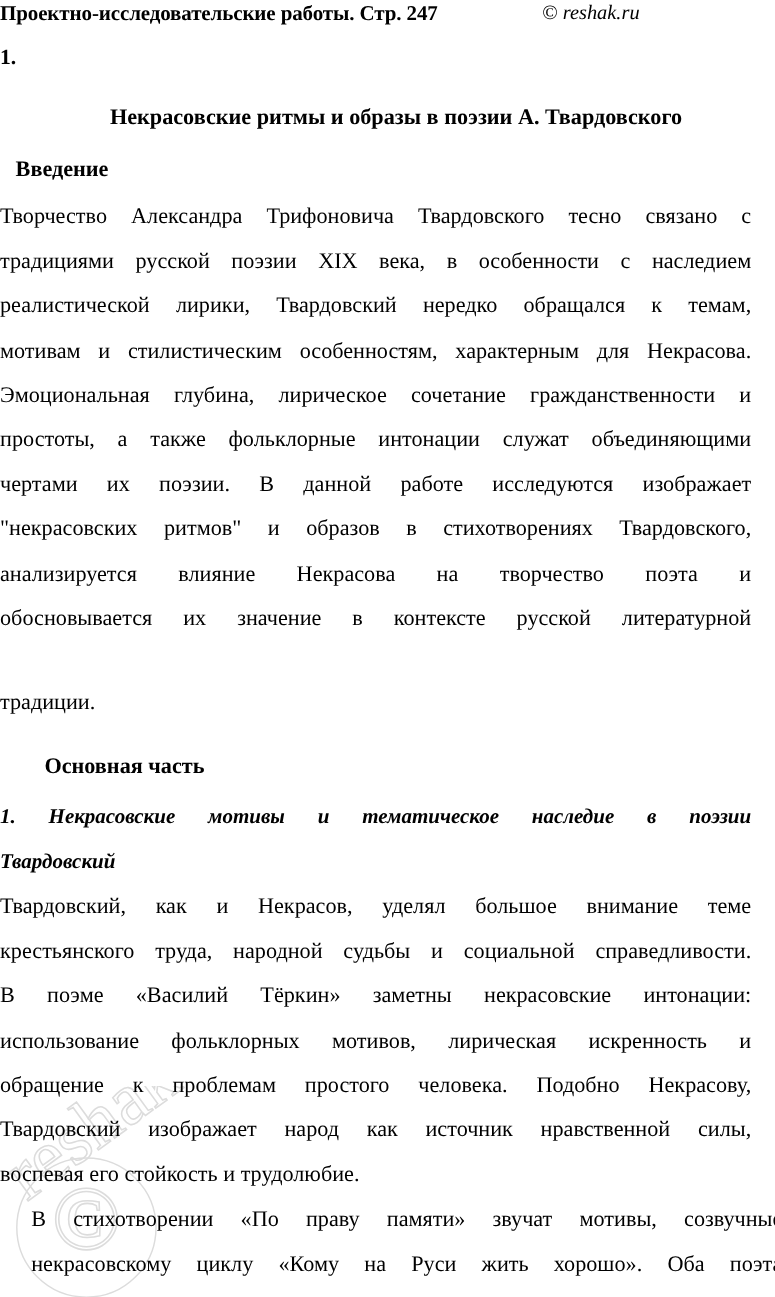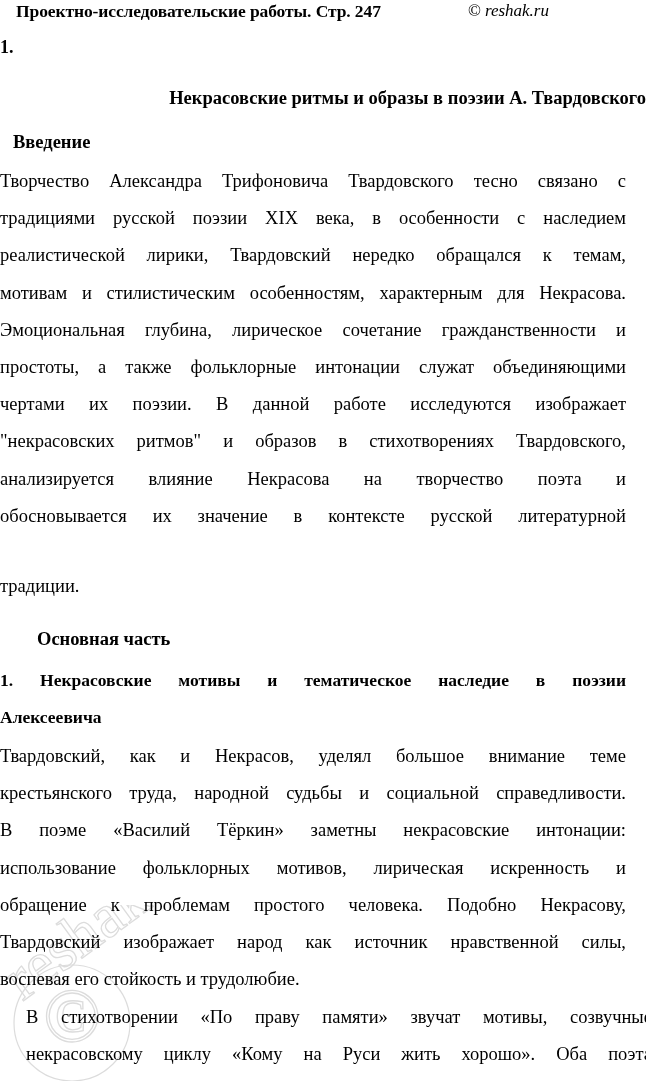--- a/index.html
+++ b/index.html
@@ -29,21 +29,21 @@
     width: 230px;
     height: 200px;
     pointer-events: none;
     z-index: 0;
   }
   .watermark svg { display: block; }
 
   
   .doc-header {
     position: absolute;
-    left: 16px;
+    left: 0;
     top: 0;
     width: 536px;
     height: 30px;
     display: flex;
     align-items: flex-start;
     justify-content: space-between;
     z-index: 3;
   }
   .doc-header .hdr-title {
     font-weight: bold;
@@ -76,21 +76,21 @@
     font-weight: bold;
     font-size: 18px;
     line-height: 22px;
   }
 
   .essay-title {
     position: absolute;
     left: 0;
     top: 85px;
     width: 646px;
-    text-align: right;
+    text-align: center;
     font-weight: bold;
     font-size: 18.5px;
     line-height: 26px;
     padding-left: 14px;
     box-sizing: border-box;
   }
 
   .section-heading {
     position: absolute;
     left: 0;
@@ -107,21 +107,21 @@
     position: absolute;
     left: 0;
     width: 646px;
     font-weight: bold;
     font-size: 17.5px;
     line-height: 37px;
     text-align: justify;
     text-align-last: left;
     box-sizing: border-box;
   }
-  .subheading-1 { top: 662px; padding-right: 20px; }
+  .subheading-1 { top: 662px; padding-right: 20px; font-style: italic; }
 
   .para {
     position: absolute;
     left: 0;
     width: 628px;
     font-size: 18.5px;
     line-height: 37.2px;
     text-align: justify;
     text-align-last: left;
     box-sizing: border-box;
@@ -197,21 +197,21 @@
     </div>
 
     <div class="para para-trad">
       <span class="last-line">традиции.</span>
     </div>
 
     <div class="section-heading heading-osnovnaya">Основная часть</div>
 
     <div class="subheading subheading-1">
       <span class="just-line">1. Некрасовские мотивы и тематическое наследие в поэзии</span>
-      <span class="last-line">Алексеевича</span>
+      <span class="last-line">Твардовский</span>
     </div>
 
     <div class="para para-main-1">
       <span class="just-line">Твардовский, как и Некрасов, уделял большое внимание теме</span>
       <span class="just-line">крестьянского труда, народной судьбы и социальной справедливости.</span>
       <span class="just-line">В поэме «Василий Тёркин» заметны некрасовские интонации:</span>
       <span class="just-line">использование фольклорных мотивов, лирическая искренность и</span>
       <span class="just-line">обращение к проблемам простого человека. Подобно Некрасову,</span>
       <span class="just-line">Твардовский изображает народ как источник нравственной силы,</span>
       <span class="last-line">воспевая его стойкость и трудолюбие.</span>

